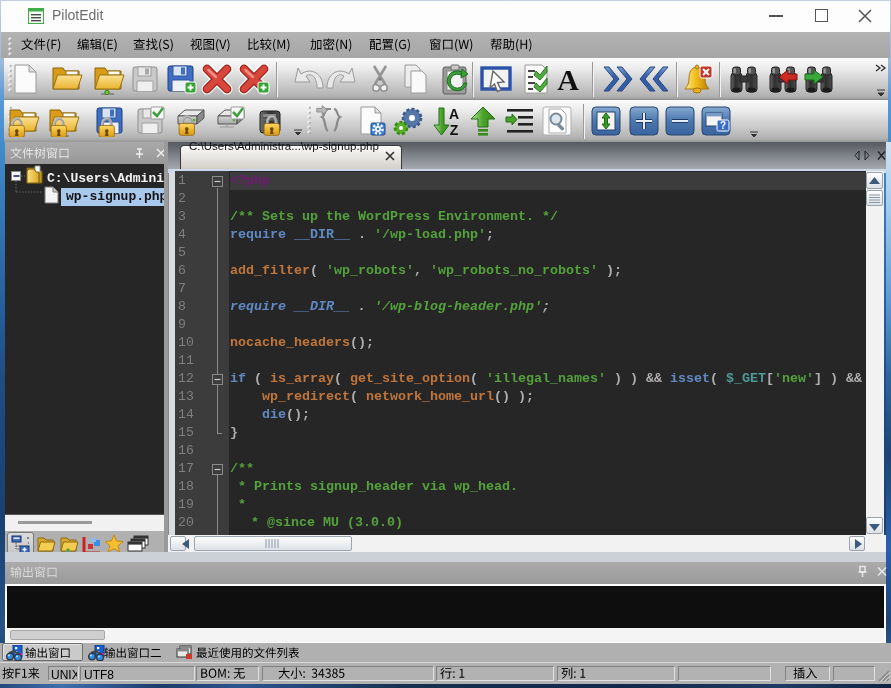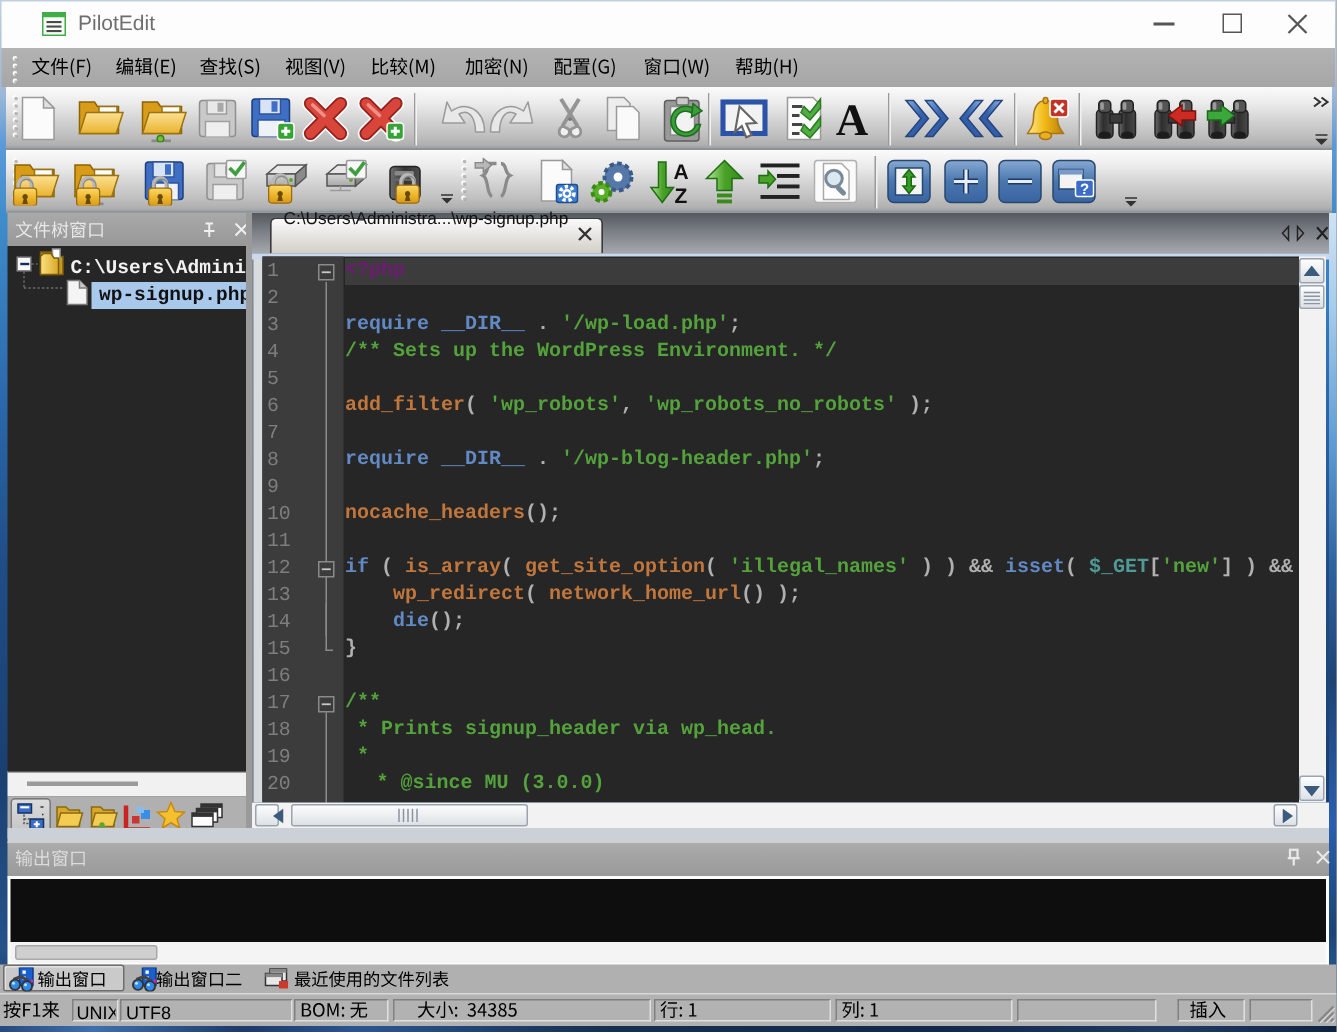--- a/index.html
+++ b/index.html
@@ -722,26 +722,26 @@
     <path d="M2.5 5.5 H8.5" stroke="#c8c8c8" stroke-width="1.2"></path>
   </svg>
 <svg class="abs" style="left:212px;top:463.5px" width="12" height="12" viewBox="0 0 12 12">
     <rect x="0.5" y="0.5" width="10" height="10" fill="#3c3c3c" stroke="#8a8a8a"></rect>
     <path d="M2.5 5.5 H8.5" stroke="#c8c8c8" stroke-width="1.2"></path>
   </svg>
 <div class="abs" style="left:217px;top:475px;width:1px;height:60px;background:#8a8a8a;"></div>
 <div class="abs mono" style="left:230px;top:172px;width:636px;overflow:hidden;font-size:13.33px;font-weight:bold;line-height:18px;">
     <div style="height:18px;white-space:pre;"><span style="color:#701a75">&lt;?php</span></div>
     <div style="height:18px;white-space:pre;"></div>
+    <div style="height:18px;white-space:pre;"><span style="color:#54a23c">/** Sets up the WordPress Environment. */</span></div>
     <div style="height:18px;white-space:pre;"><span style="color:#6189c4">require</span><span style="color:#b0b0b0"> </span><span style="color:#6189c4">__DIR__</span><span style="color:#b0b0b0"> . </span><span style="color:#54a23c">'/wp-load.php'</span><span style="color:#b0b0b0">;</span></div>
-    <div style="height:18px;white-space:pre;"><span style="color:#54a23c">/** Sets up the WordPress Environment. */</span></div>
     <div style="height:18px;white-space:pre;"></div>
     <div style="height:18px;white-space:pre;"><span style="color:#c1763c">add_filter</span><span style="color:#b0b0b0">( </span><span style="color:#54a23c">'wp_robots'</span><span style="color:#b0b0b0">, </span><span style="color:#54a23c">'wp_robots_no_robots'</span><span style="color:#b0b0b0"> );</span></div>
     <div style="height:18px;white-space:pre;"></div>
-    <div style="height:18px;white-space:pre;"><span style="color:#6189c4">require</span><span style="color:#b0b0b0"> </span><span style="color:#6189c4">__DIR__</span><span style="color:#b0b0b0"> . </span><span style="color:#54a23c">'/wp-blog-header.php'</span><span style="color:#b0b0b0">;</span></div>
+    <div style="height:18px;white-space:pre;font-style:italic;"><span style="color:#6189c4">require</span><span style="color:#b0b0b0"> </span><span style="color:#6189c4">__DIR__</span><span style="color:#b0b0b0"> . </span><span style="color:#54a23c">'/wp-blog-header.php'</span><span style="color:#b0b0b0">;</span></div>
     <div style="height:18px;white-space:pre;"></div>
     <div style="height:18px;white-space:pre;"><span style="color:#c1763c">nocache_headers</span><span style="color:#b0b0b0">();</span></div>
     <div style="height:18px;white-space:pre;"></div>
     <div style="height:18px;white-space:pre;"><span style="color:#6189c4">if</span><span style="color:#b0b0b0"> ( </span><span style="color:#c1763c">is_array</span><span style="color:#b0b0b0">( </span><span style="color:#c1763c">get_site_option</span><span style="color:#b0b0b0">( </span><span style="color:#54a23c">'illegal_names'</span><span style="color:#b0b0b0"> ) ) &amp;&amp; </span><span style="color:#6189c4">isset</span><span style="color:#b0b0b0">( </span><span style="color:#4e9a96">$_GET</span><span style="color:#b0b0b0">[</span><span style="color:#54a23c">'new'</span><span style="color:#b0b0b0">] ) &amp;&amp;</span></div>
     <div style="height:18px;white-space:pre;"><span style="color:#b0b0b0">    </span><span style="color:#c1763c">wp_redirect</span><span style="color:#b0b0b0">( </span><span style="color:#c1763c">network_home_url</span><span style="color:#b0b0b0">() );</span></div>
     <div style="height:18px;white-space:pre;">    <span style="color:#6189c4">die</span><span style="color:#b0b0b0">();</span></div>
     <div style="height:18px;white-space:pre;"><span style="color:#b0b0b0">}</span></div>
     <div style="height:18px;white-space:pre;"></div>
     <div style="height:18px;white-space:pre;"><span style="color:#54a23c">/**</span></div>
     <div style="height:18px;white-space:pre;"><span style="color:#54a23c"> * Prints signup_header via wp_head.</span></div>

